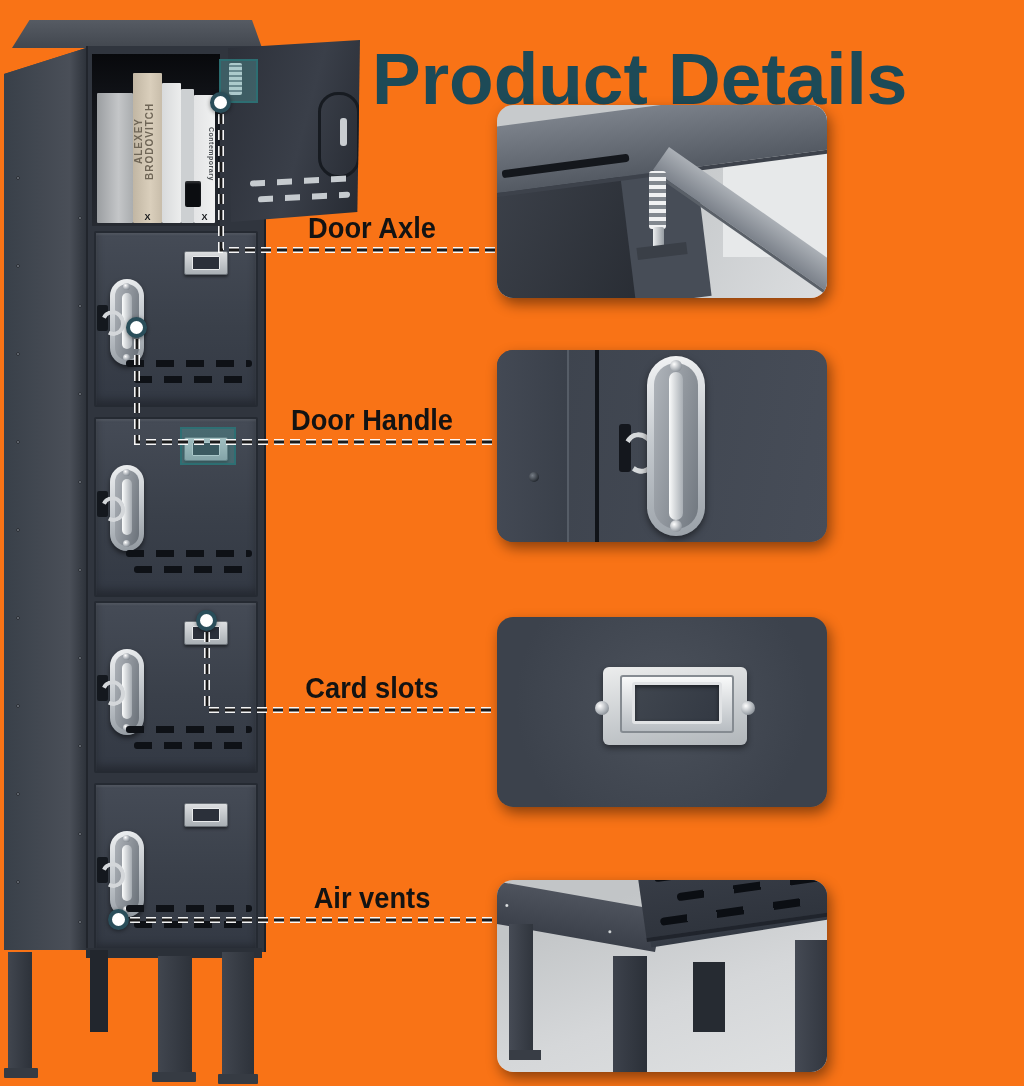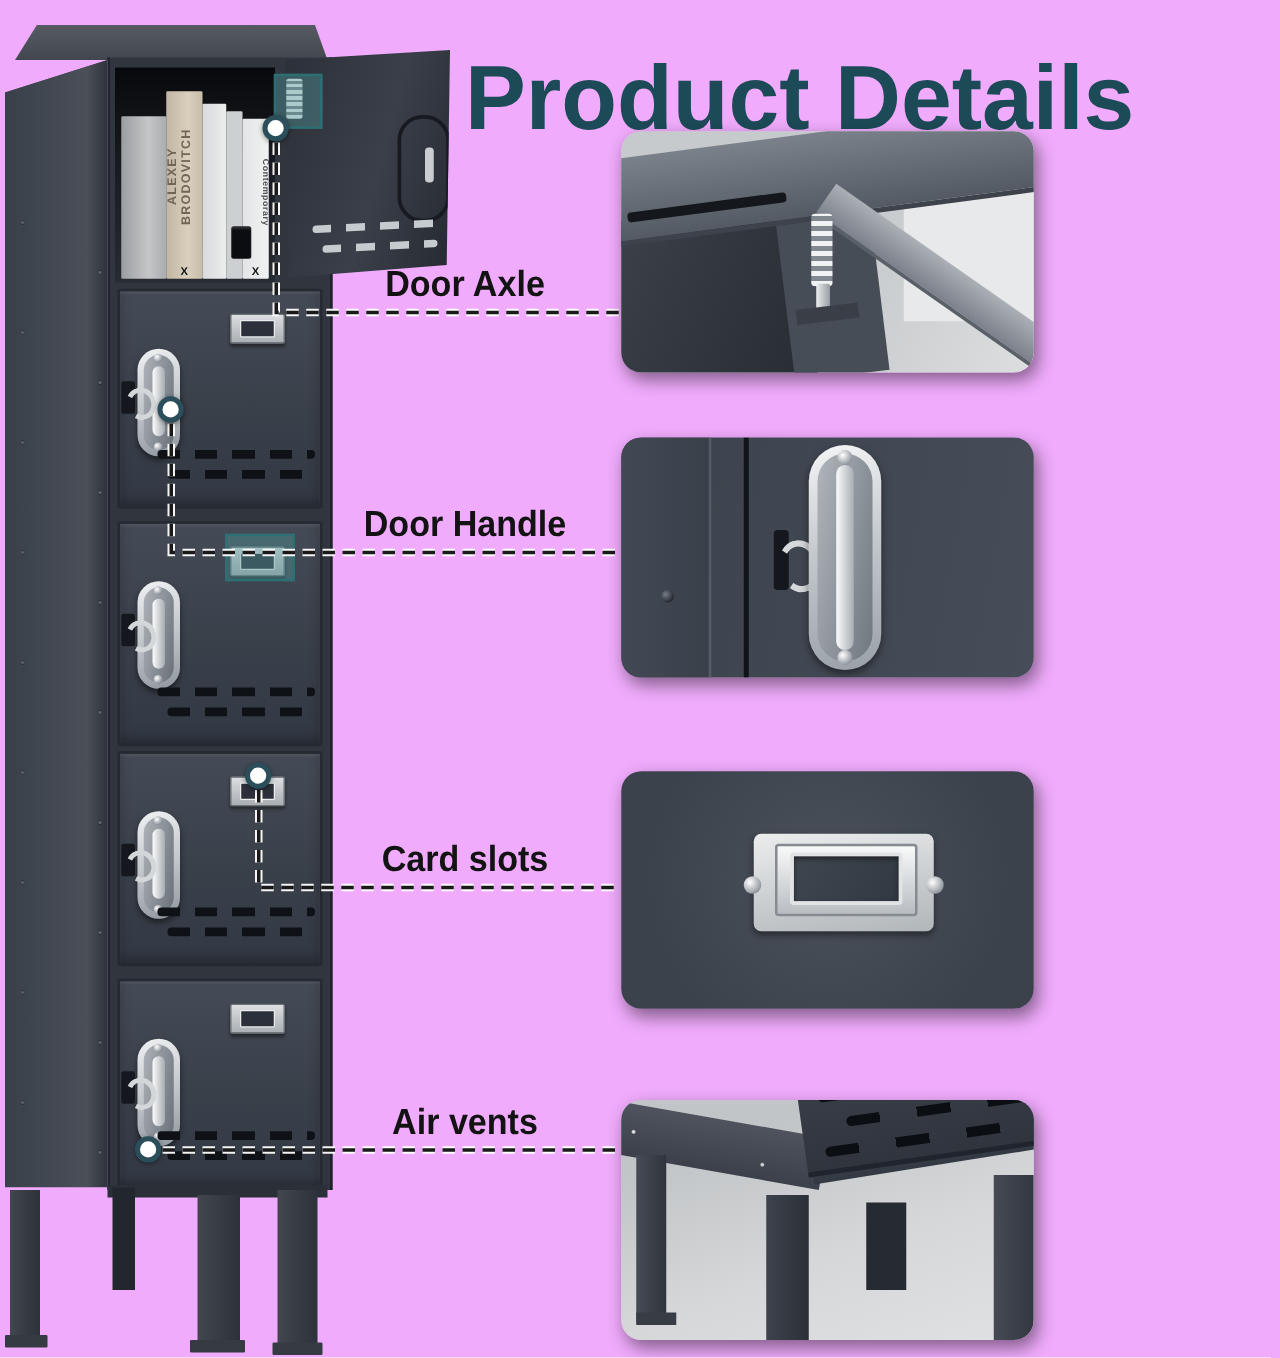--- a/index.html
+++ b/index.html
@@ -1,16 +1,16 @@
 <!DOCTYPE html>
 <html style="--title: #1d4a57; --label: #131313; --line: #1a1a1a; --accent: #4f9699; --marker-ring: #2a4e5a; --locker-body: #3d434d; --locker-frame: #30353e; --chrome: #c9ced3;"><head>
 <meta charset="utf-8">
 <style>
   html,body{margin:0;padding:0;background:#fff;}
-  .canvas{position:relative;width:1024px;height:1086px;background:#f0abfc;overflow:hidden;
+  .canvas{position:relative;width:1024px;height:1086px;background:#f97316;overflow:hidden;
           font-family:"Liberation Sans",sans-serif;}
 
   
   .title{position:absolute;left:372px;top:-10px;font-weight:bold;font-size:73px;line-height:80px;
          color:var(--title,#1d4a57);white-space:nowrap;letter-spacing:0px;}
 
   
   .top-cap{position:absolute;left:12px;top:20px;width:250px;height:28px;
            background:linear-gradient(180deg,#565b63,#42474f);
            clip-path:polygon(0 100%,7% 0,96% 0,100% 100%);}

